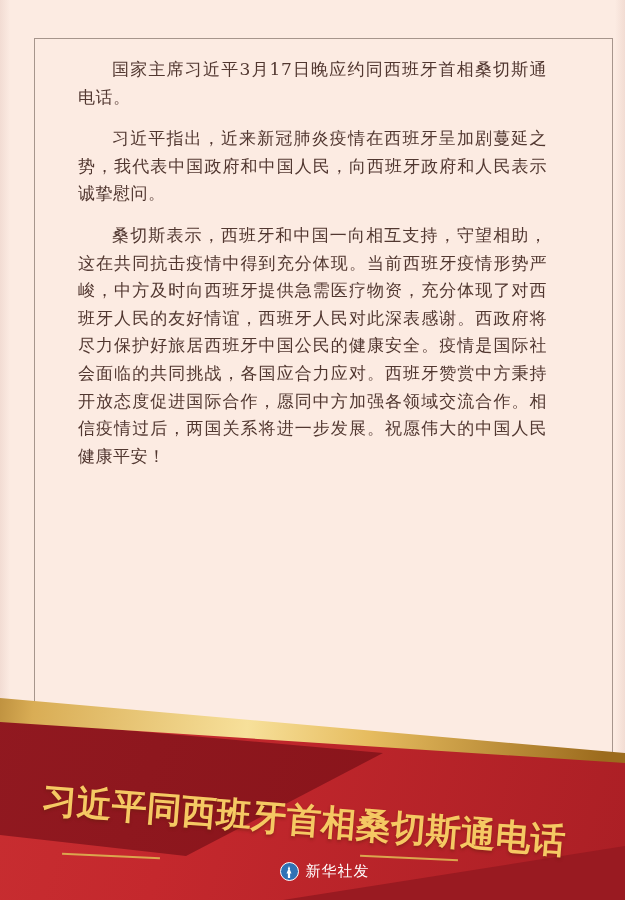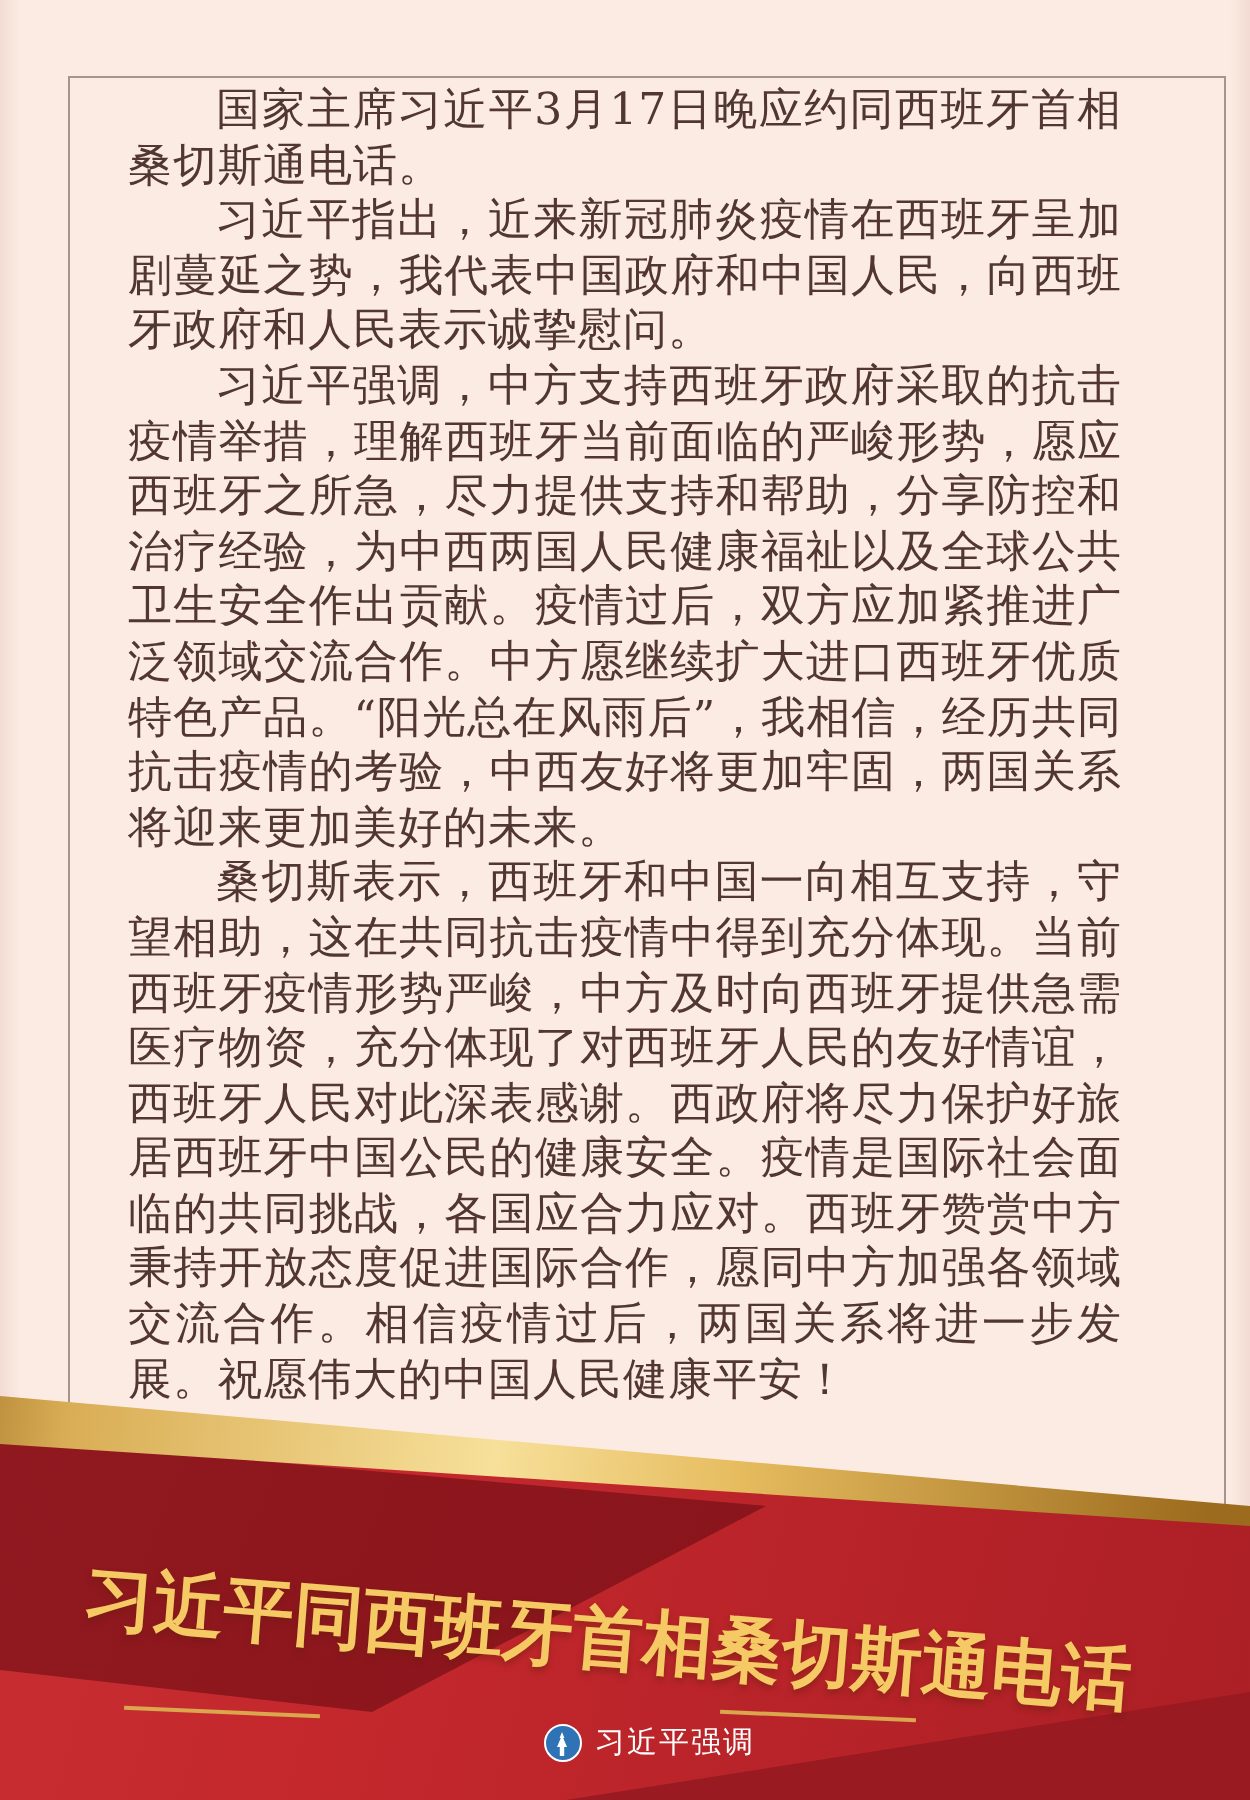--- a/index.html
+++ b/index.html
@@ -11,21 +11,21 @@
   }
   
   .card{
     position:absolute;left:34px;top:38px;width:577px;height:737px;
     border:1px solid #a6958c;background:transparent;z-index:1;
   }
   .doc-text{
     position:absolute;left:64px;right:64px;top:42px;z-index:2;
   }
   .doc-text p{
-    margin:0;text-indent:2em;font-size:22px;line-height:27.6px;
+    margin:14px;text-indent:2em;font-size:17px;line-height:27.6px;
     color:#513730;text-align:justify;letter-spacing:0.5px;
   }
   
   .layer{position:absolute;left:0;top:0;width:625px;height:900px;pointer-events:none;}
   .banner-base{
     z-index:3;
     clip-path:polygon(0px 718px,625px 760px,625px 900px,0px 900px);
     background:linear-gradient(105deg,#cb3334 0%,#c4282d 45%,#ab1f25 100%);
   }
   .wedge-top-left{
@@ -77,36 +77,35 @@
 </head>
 <body>
 
 <div class="page">
 
   <div class="card"></div>
 
   <div class="doc-text">
     <p>国家主席习近平3月17日晚应约同西班牙首相桑切斯通电话。</p>
     <p>习近平指出，近来新冠肺炎疫情在西班牙呈加剧蔓延之势，我代表中国政府和中国人民，向西班牙政府和人民表示诚挚慰问。</p>
-    <p>习近平强调，中方支持西班牙政府采取的抗击疫情举措，理解西班牙当前面临的严峻形势，愿应西班牙之所急，尽力提供支持和帮助，分享防控和治疗经验，为中西两国人民健康福祉以及全球公共卫生安全作出贡献。疫情过后，双方应加紧推进广泛领域交流合作。中方愿继续扩大进口西班牙优质特色产品。“阳光总在风雨后”，我相信，经历共同抗击疫情的考验，中西友好将更加牢固，两国关系将迎来更加美好的未来。</p>
     <p>桑切斯表示，西班牙和中国一向相互支持，守望相助，这在共同抗击疫情中得到充分体现。当前西班牙疫情形势严峻，中方及时向西班牙提供急需医疗物资，充分体现了对西班牙人民的友好情谊，西班牙人民对此深表感谢。西政府将尽力保护好旅居西班牙中国公民的健康安全。疫情是国际社会面临的共同挑战，各国应合力应对。西班牙赞赏中方秉持开放态度促进国际合作，愿同中方加强各领域交流合作。相信疫情过后，两国关系将进一步发展。祝愿伟大的中国人民健康平安！</p>
   </div>
 
   <div class="layer banner-base"></div>
   <div class="layer wedge-top-left"></div>
   <div class="layer wedge-bottom-right"></div>
   <div class="layer gold-ribbon"></div>
 
   <div class="banner-title">习近平同西班牙首相桑切斯通电话</div>
 
   <div class="gold-rule left"></div>
   <div class="gold-rule right"></div>
 
   <div class="credit-row">
     <div class="credit-logo">
       <svg width="10" height="12" viewBox="0 0 10 12">
         <path d="M5 0 L6.2 3 L5.6 3 L7.5 7.5 H6.1 L6.1 12 H3.9 L3.9 7.5 H2.5 L4.4 3 L3.8 3 Z" fill="#ffffff"></path>
       </svg>
     </div>
-    <span class="credit-label">习近平强调</span>
+    <span class="credit-label">新华社发</span>
   </div>
 
 </div>
 
 </body></html>

